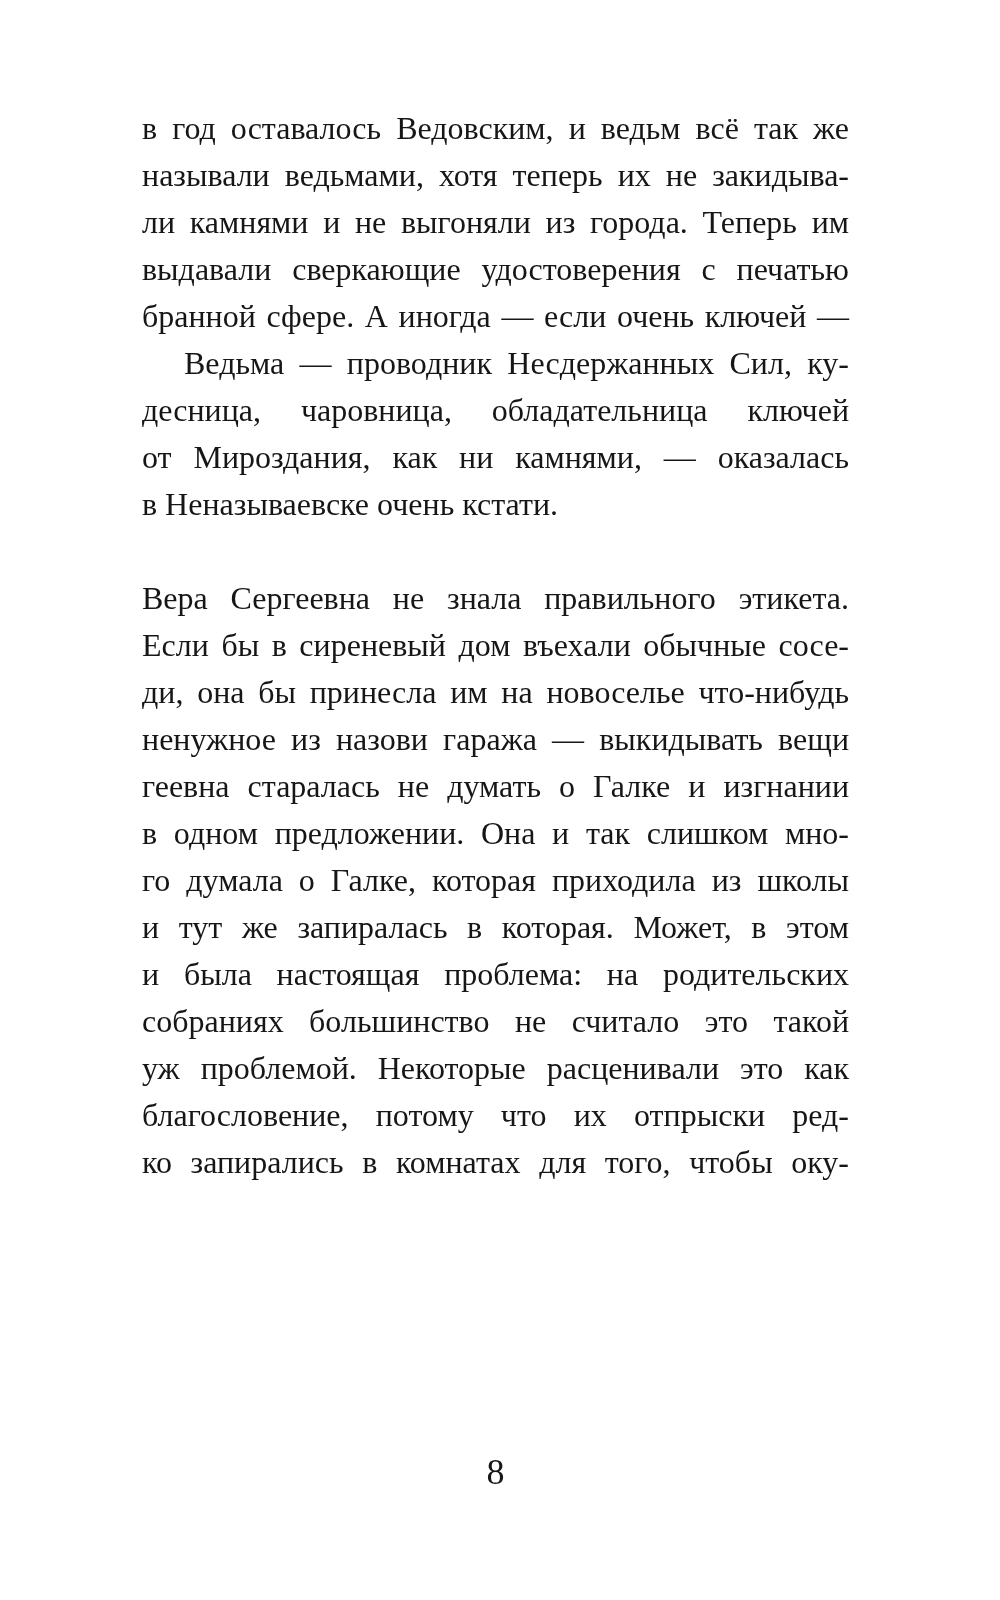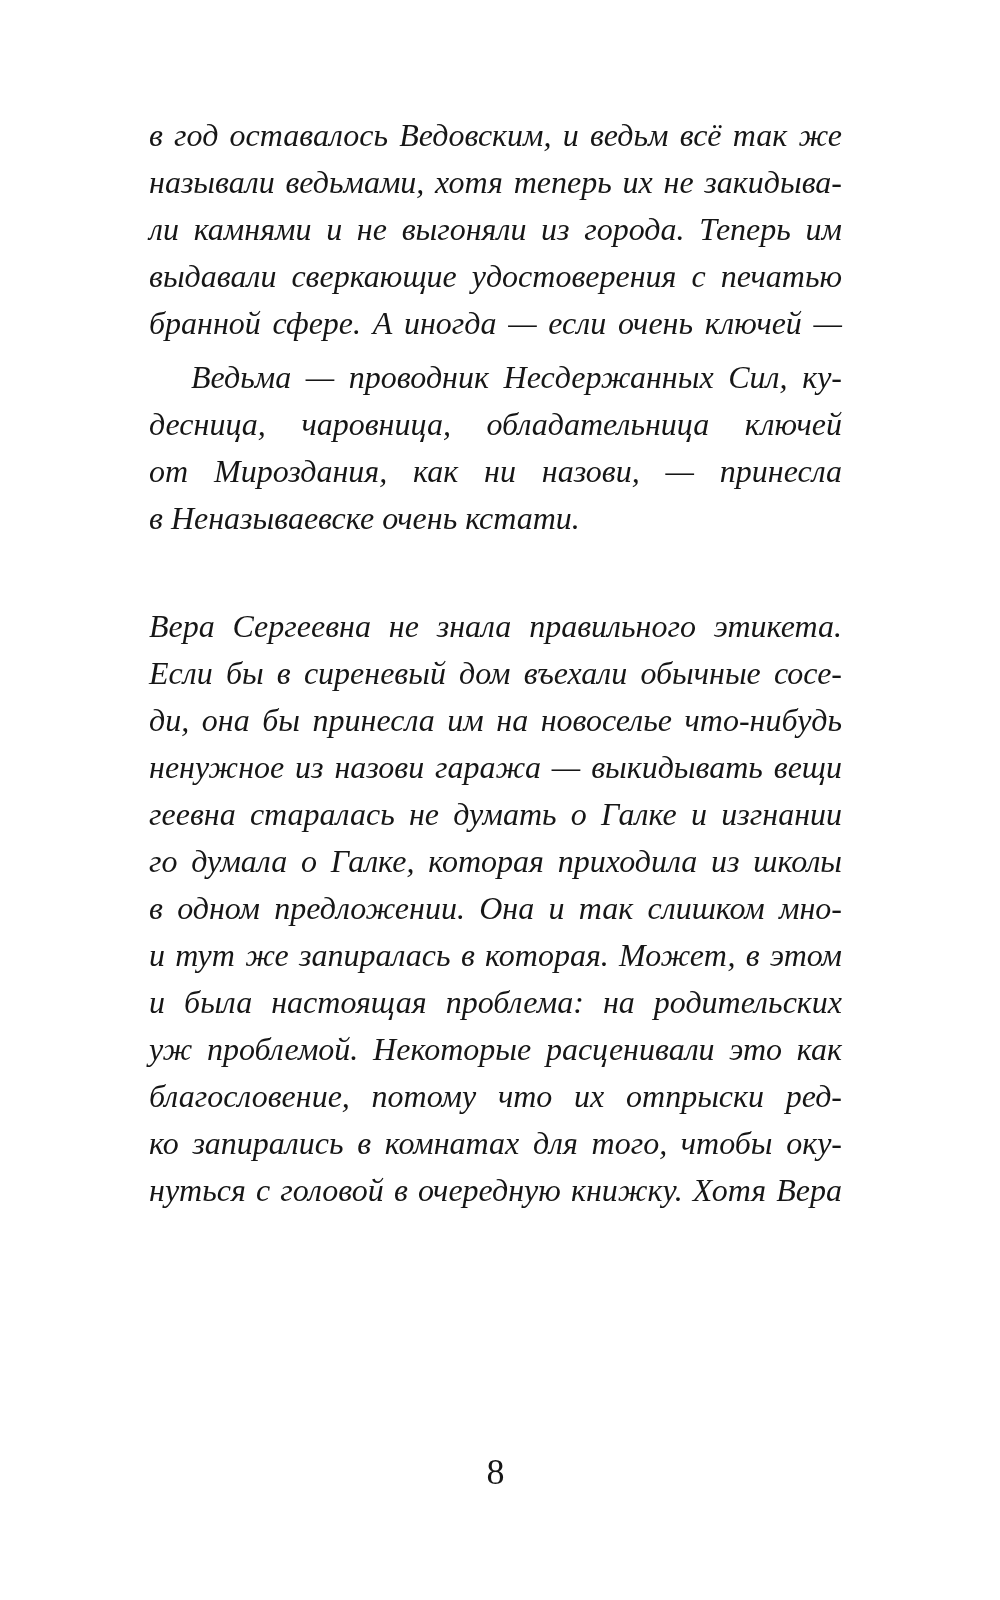--- a/index.html
+++ b/index.html
@@ -17,23 +17,22 @@
     position: absolute;
     left: 142px;
     top: 105px;
     width: 707px;
     font-family: "Liberation Serif", "DejaVu Serif", serif;
     font-size: 32px;
     line-height: 47px;
     color: #161616;
   }
   .paragraph {
-    margin: 7px;
+    margin: 0;
     padding: 0;
-    font-style: italic;
   }
   .line {
     text-align: justify;
     text-align-last: justify;
   }
   .line.end {
     text-align-last: left;
   }
   .line.indent {
     text-indent: 42px;
@@ -64,39 +63,39 @@
       <div class="line">в год оставалось Ведовским, и ведьм всё так же</div>
       <div class="line">называли ведьмами, хотя теперь их не закидыва-</div>
       <div class="line">ли камнями и не выгоняли из города. Теперь им</div>
       <div class="line">выдавали сверкающие удостоверения с печатью</div>
       <div class="line">бранной сфере. А иногда — если очень ключей —</div>
     </div>
 
     <div class="paragraph">
       <div class="line indent">Ведьма — проводник Несдержанных Сил, ку-</div>
       <div class="line">десница, чаровница, обладательница ключей</div>
-      <div class="line">от Мироздания, как ни назови, — принесла</div>
+      <div class="line">от Мироздания, как ни камнями, — оказалась</div>
       <div class="line end">в Неназываевске очень кстати.</div>
     </div>
 
     <div class="section-gap"></div>
 
     <div class="paragraph">
       <div class="line">Вера Сергеевна не знала правильного этикета.</div>
       <div class="line">Если бы в сиреневый дом въехали обычные сосе-</div>
       <div class="line">ди, она бы принесла им на новоселье что-нибудь</div>
       <div class="line">ненужное из назови гаража — выкидывать вещи</div>
       <div class="line">геевна старалась не думать о Галке и изгнании</div>
+      <div class="line">в одном предложении. Она и так слишком мно-</div>
       <div class="line">го думала о Галке, которая приходила из школы</div>
-      <div class="line">в одном предложении. Она и так слишком мно-</div>
       <div class="line">и тут же запиралась в которая. Может, в этом</div>
       <div class="line">и была настоящая проблема: на родительских</div>
+      <div class="line">собраниях большинство не считало это такой</div>
       <div class="line">уж проблемой. Некоторые расценивали это как</div>
       <div class="line">благословение, потому что их отпрыски ред-</div>
       <div class="line">ко запирались в комнатах для того, чтобы оку-</div>
-      <div class="line">нуться с головой в очередную книжку. Хотя Вера</div>
     </div>
 
   </div>
 
   <div class="page-number">8</div>
 
 </div>
 
 </body></html>

